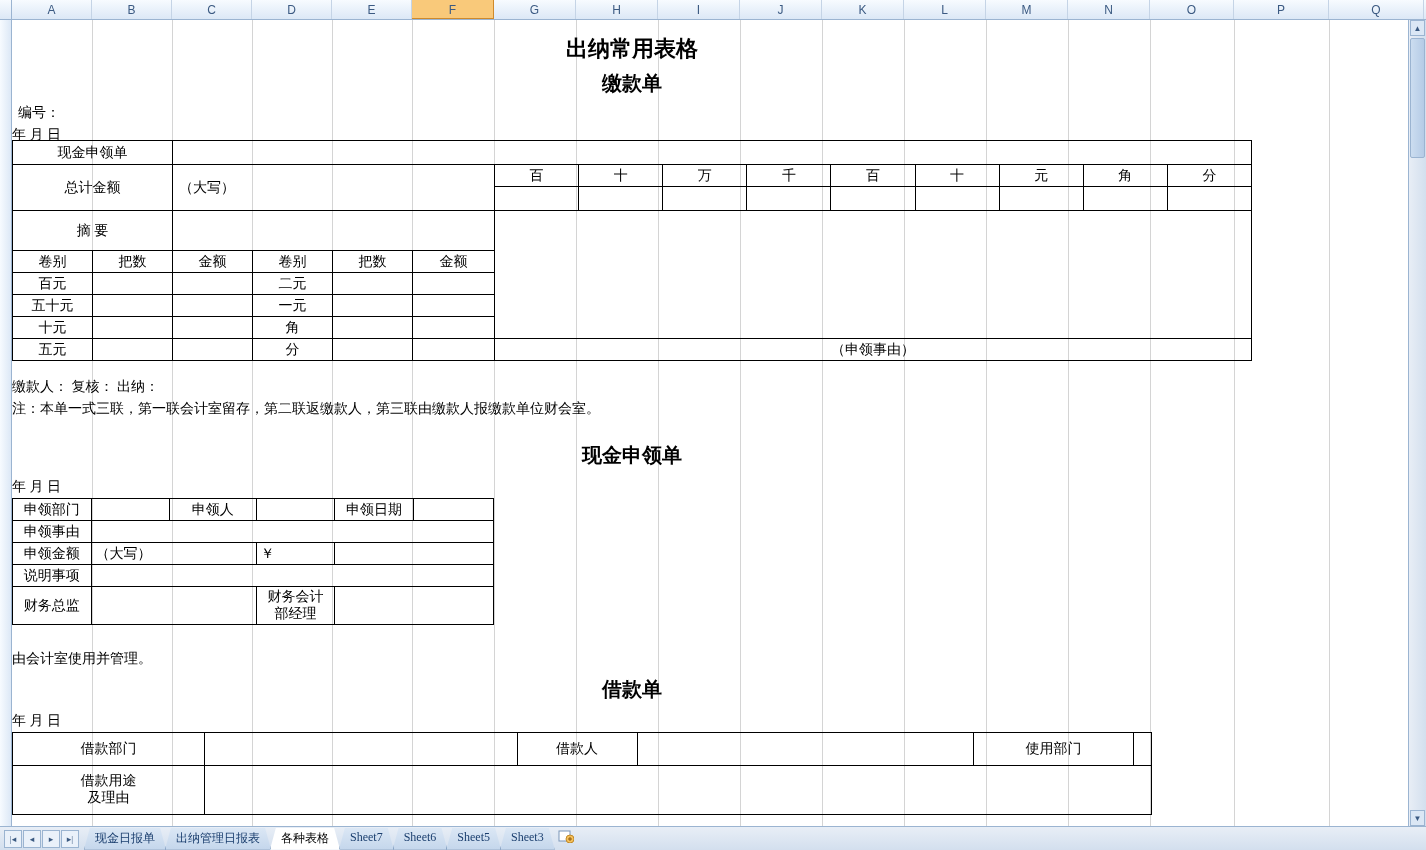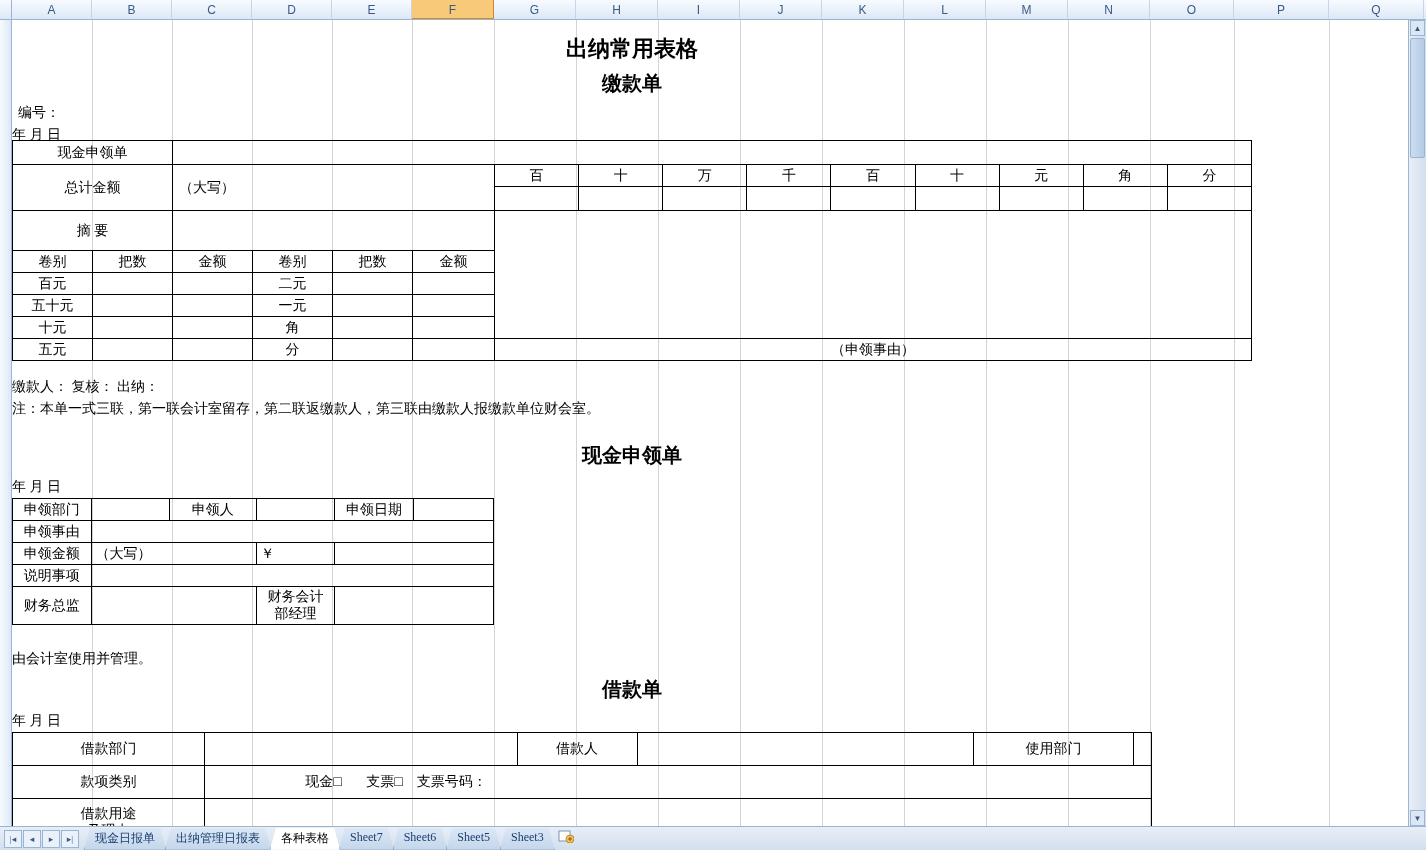--- a/index.html
+++ b/index.html
@@ -225,28 +225,20 @@
       <table style="width:1140px">
         <tbody>
             <tr style="height:22px">
           <td colspan="2" style="width:160px">借款部门</td>
           <td colspan="3" style="width:260px"></td>
           <td style="width:120px">借款人</td>
           <td colspan="3" style="width:280px"></td>
           <td style="width:160px">使用部门</td>
           <td colspan="2"></td>
         </tr>
-        <tr style="height:22px">
-          <td colspan="2">款项类别</td>
-          <td colspan="10" style="text-align:left; padding-left:100px">
-            <span>现金□</span>&nbsp;&nbsp;&nbsp;&nbsp;&nbsp;&nbsp;
-            <span>支票□</span>&nbsp;&nbsp;&nbsp;
-            <span>支票号码：</span>
-          </td>
-        </tr>
         <tr style="height:36px">
           <td colspan="2" style="line-height:1.2"><span>借款用途</span><br><span>及理由</span></td>
           <td colspan="10"></td>
         </tr>
       </tbody>
         </table>
     </div>
   </div>
 </div>
 

